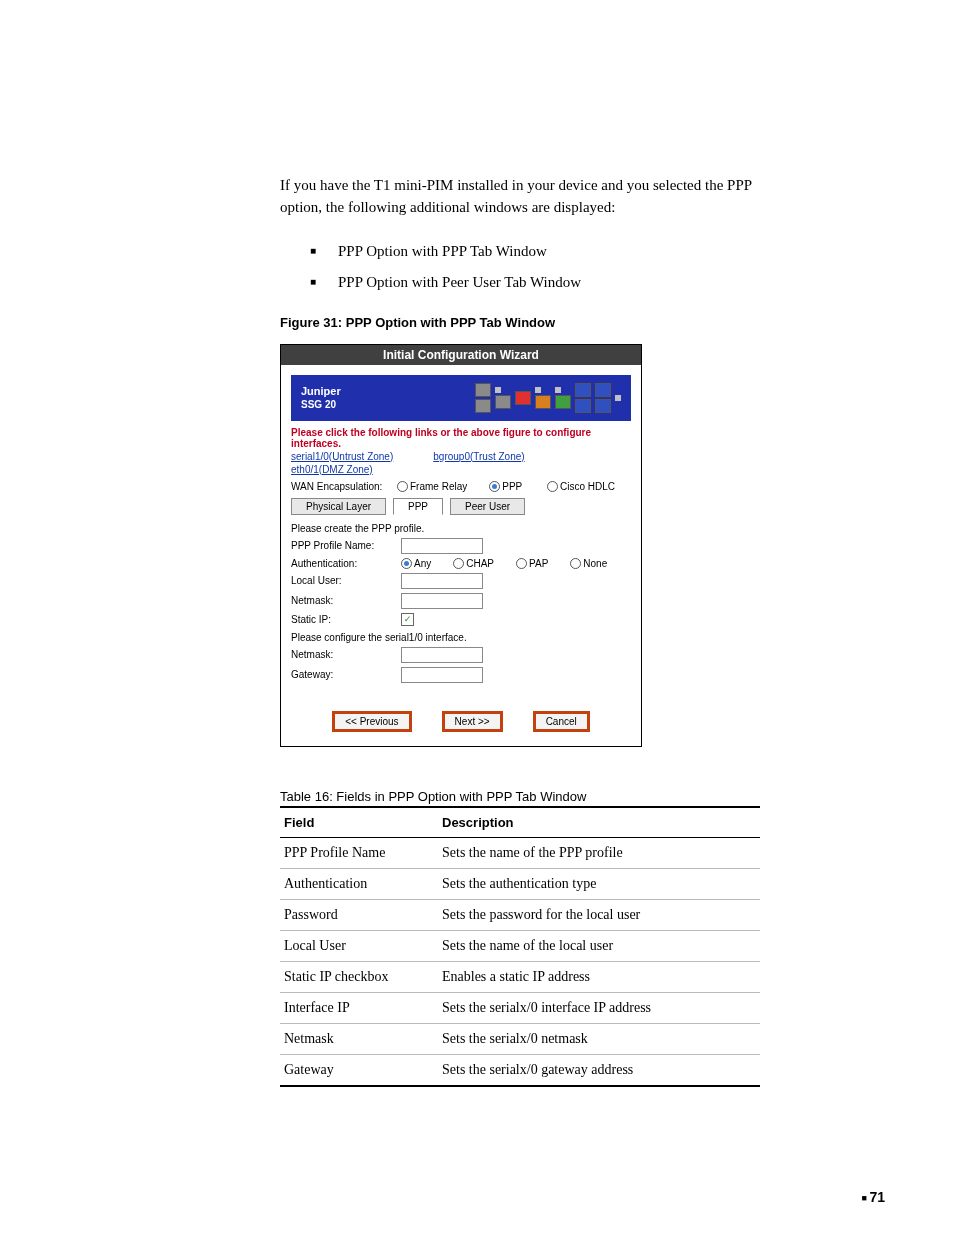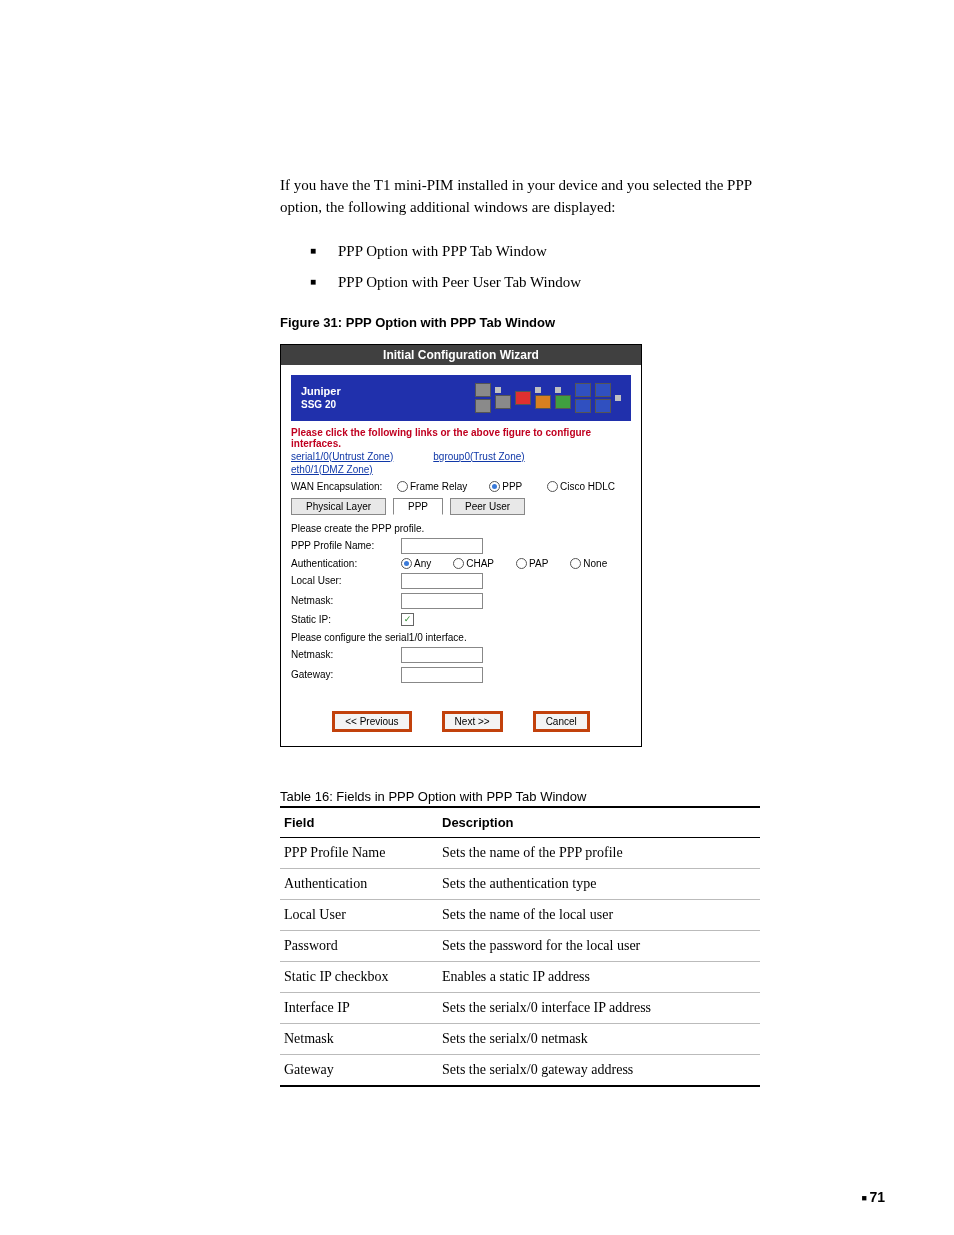--- a/index.html
+++ b/index.html
@@ -363,26 +363,26 @@
     <tbody>
       <tr>
           <td>PPP Profile Name</td>
           <td>Sets the name of the PPP profile</td>
         </tr>
       <tr>
           <td>Authentication</td>
           <td>Sets the authentication type</td>
         </tr>
       <tr>
+          <td>Password</td>
+          <td>Sets the password for the local user</td>
+        </tr>
+      <tr>
           <td>Local User</td>
           <td>Sets the name of the local user</td>
-        </tr>
-      <tr>
-          <td>Password</td>
-          <td>Sets the password for the local user</td>
         </tr>
       <tr>
           <td>Static IP checkbox</td>
           <td>Enables a static IP address</td>
         </tr>
       <tr>
           <td>Interface IP</td>
           <td>Sets the serialx/0 interface IP address</td>
         </tr>
       <tr>

